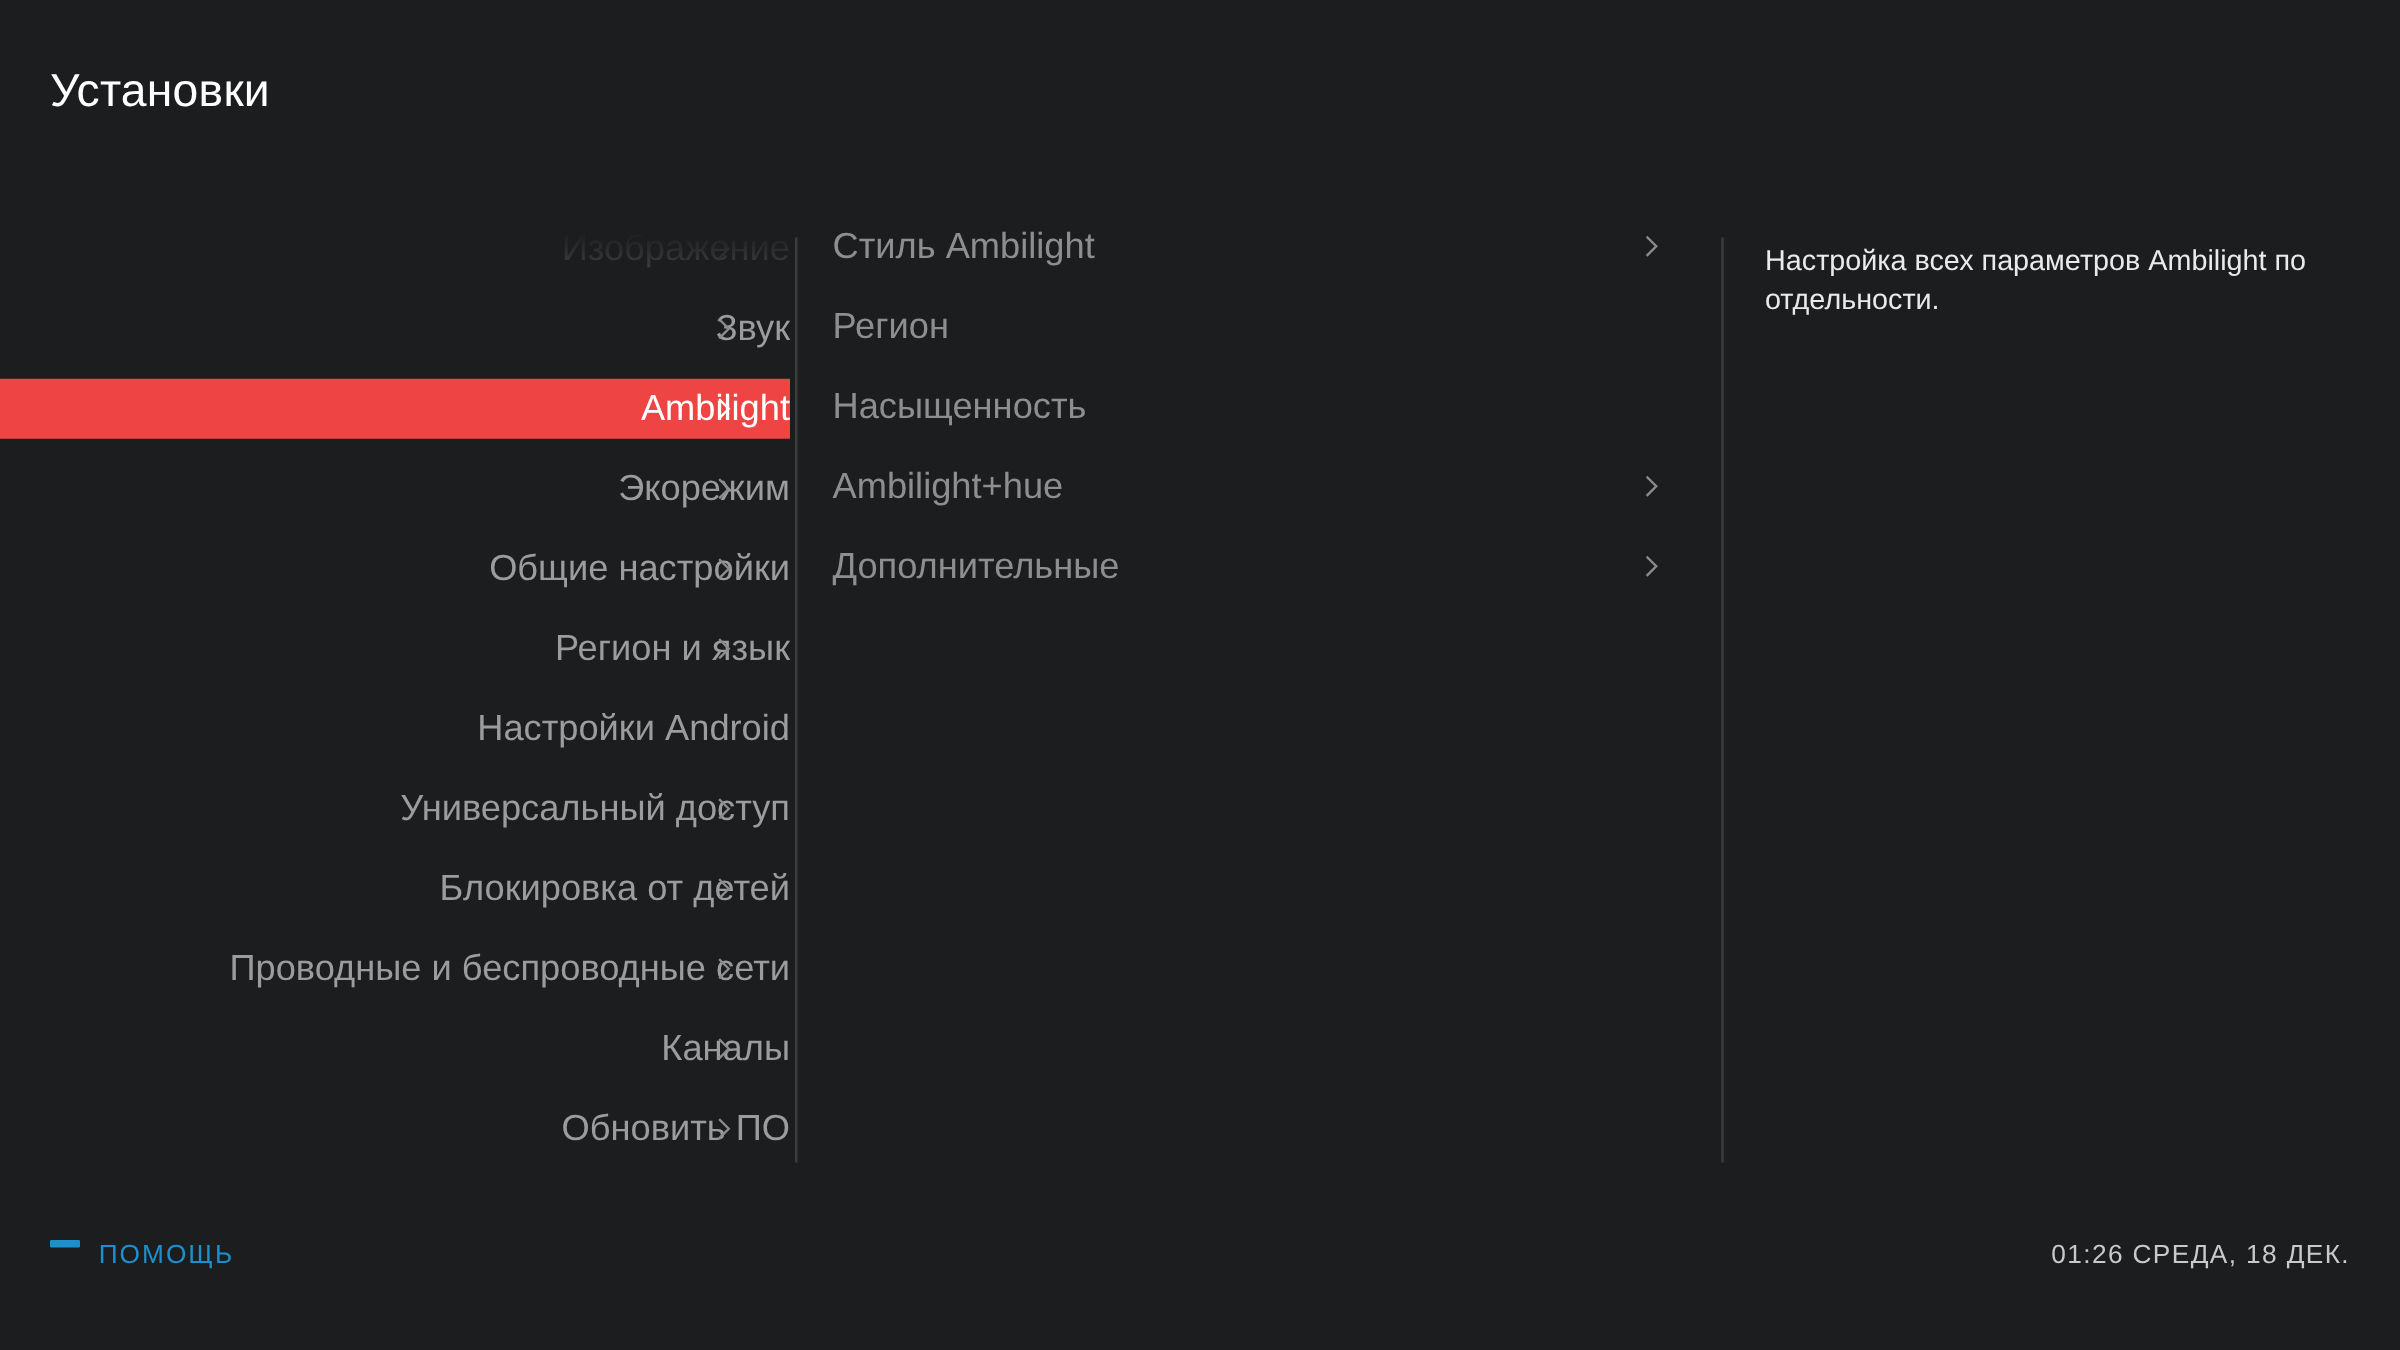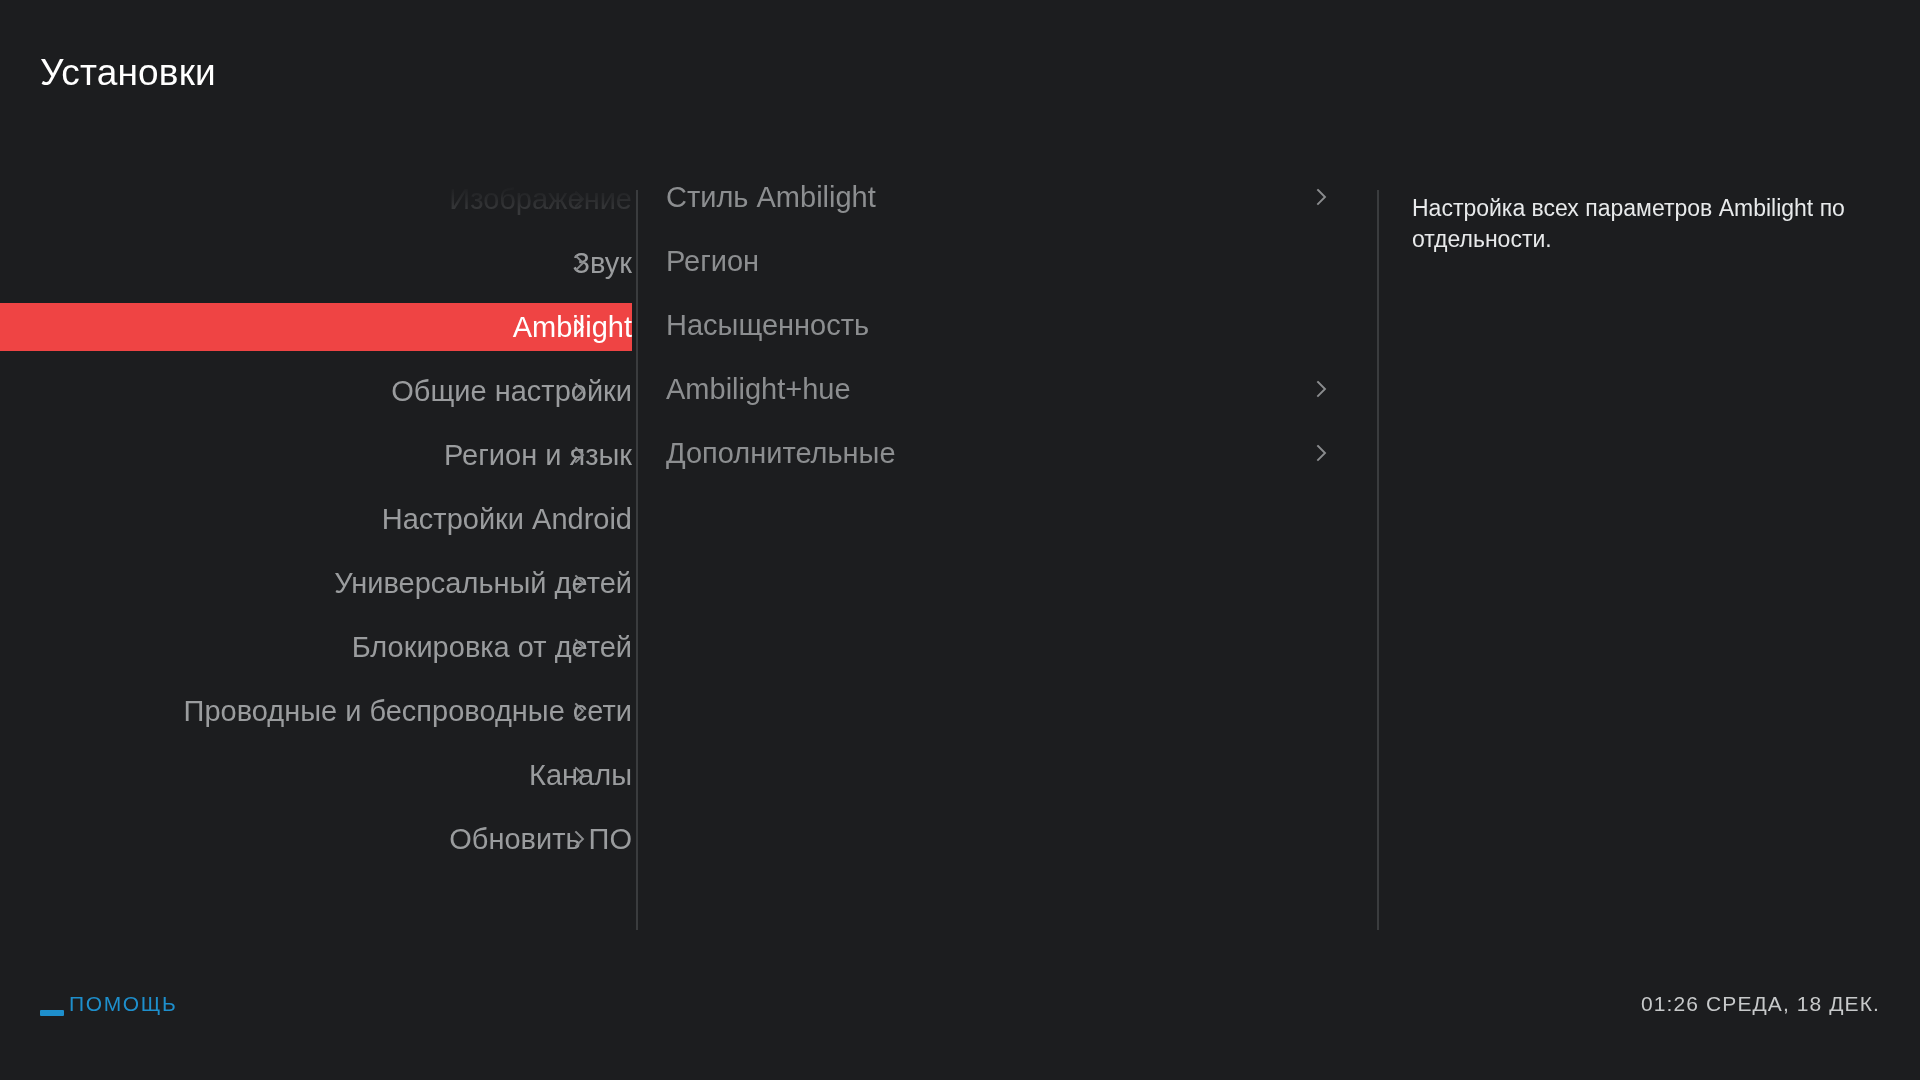--- a/index.html
+++ b/index.html
@@ -165,22 +165,22 @@
     bottom: 0;
     width: 1920px;
     height: 110px;
   }
 
   #help-button {
     position: absolute;
     left: 40px;
     top: 22px;
     display: flex;
-    align-items: flex-end;
-    gap: 5px;
+    align-items: flex-start;
+    gap: 15px;
     cursor: pointer;
   }
 
   #help-dash {
     width: 24px;
     height: 6px;
     background: #1e8fcc;
     border-radius: 1px;
     display: block;
   }
@@ -232,40 +232,48 @@
       </div>
       <div class="side-row selected">
         <span class="label">Ambilight</span>
         <span class="chev">
           <svg width="18" height="18" viewBox="0 0 18 18" fill="none">
             <path d="M5 2 L12 9 L5 16" stroke="#ffffff" stroke-width="1.9" stroke-linecap="square" stroke-linejoin="miter" fill="none"></path>
           </svg>
         </span>
       </div>
       <div class="side-row">
+        <span class="label">Экорежим</span>
+        <span class="chev">
+          <svg width="18" height="18" viewBox="0 0 18 18" fill="none">
+            <path d="M5 2 L12 9 L5 16" stroke="#8a8c8e" stroke-width="1.9" stroke-linecap="square" stroke-linejoin="miter" fill="none"></path>
+          </svg>
+        </span>
+      </div>
+      <div class="side-row">
         <span class="label">Общие настройки</span>
         <span class="chev">
           <svg width="18" height="18" viewBox="0 0 18 18" fill="none">
             <path d="M5 2 L12 9 L5 16" stroke="#8a8c8e" stroke-width="1.9" stroke-linecap="square" stroke-linejoin="miter" fill="none"></path>
           </svg>
         </span>
       </div>
       <div class="side-row">
         <span class="label">Регион и язык</span>
         <span class="chev">
           <svg width="18" height="18" viewBox="0 0 18 18" fill="none">
             <path d="M5 2 L12 9 L5 16" stroke="#8a8c8e" stroke-width="1.9" stroke-linecap="square" stroke-linejoin="miter" fill="none"></path>
           </svg>
         </span>
       </div>
       <div class="side-row">
         <span class="label">Настройки Android</span>
       </div>
       <div class="side-row">
-        <span class="label">Универсальный детей</span>
+        <span class="label">Универсальный доступ</span>
         <span class="chev">
           <svg width="18" height="18" viewBox="0 0 18 18" fill="none">
             <path d="M5 2 L12 9 L5 16" stroke="#8a8c8e" stroke-width="1.9" stroke-linecap="square" stroke-linejoin="miter" fill="none"></path>
           </svg>
         </span>
       </div>
       <div class="side-row">
         <span class="label">Блокировка от детей</span>
         <span class="chev">
           <svg width="18" height="18" viewBox="0 0 18 18" fill="none">

